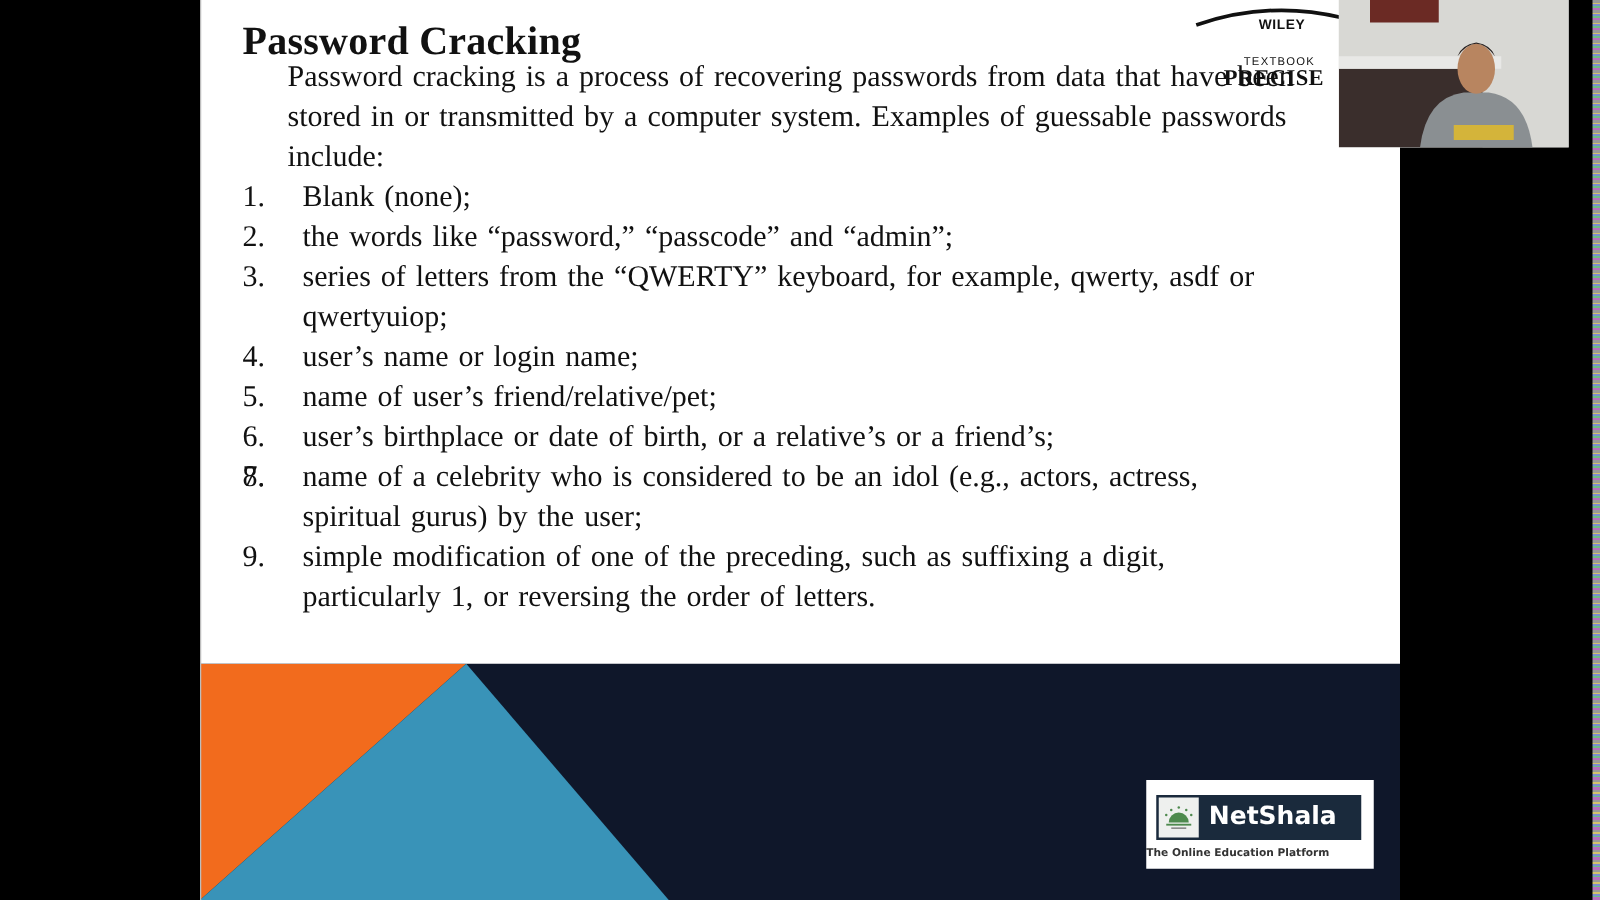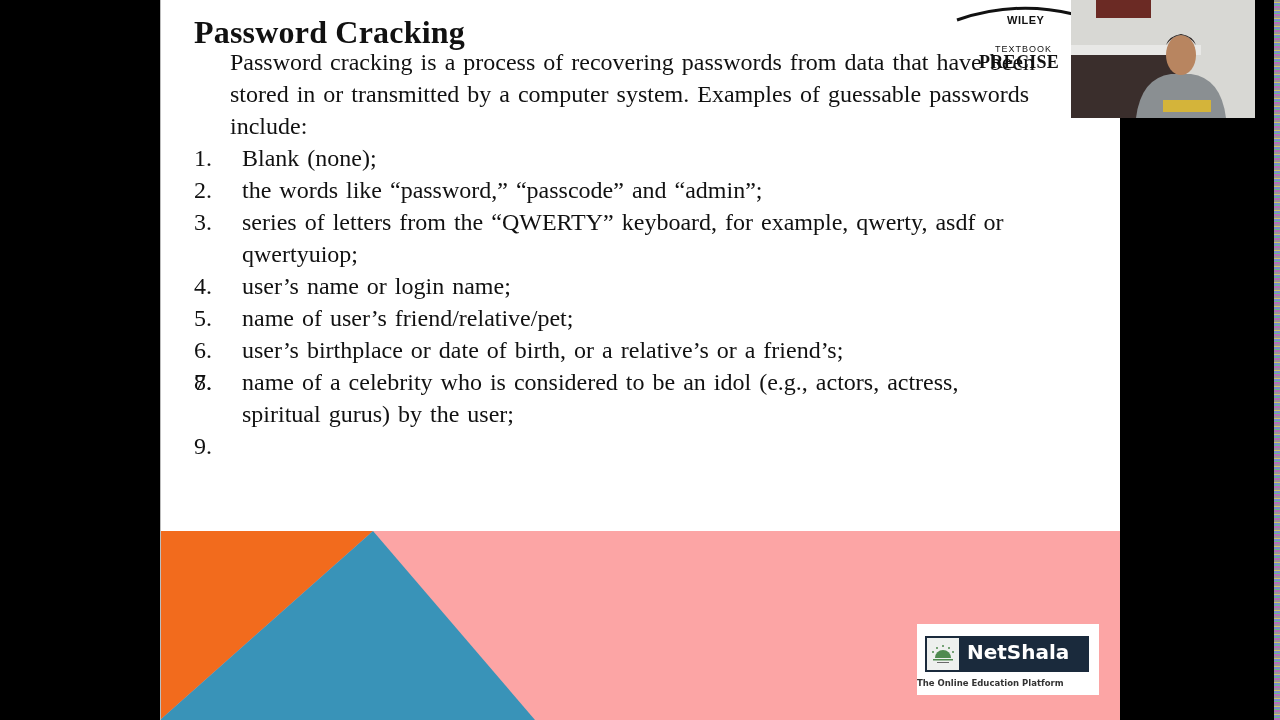--- a/index.html
+++ b/index.html
@@ -1,19 +1,19 @@
 <!DOCTYPE html>
 <html><head>
 <meta charset="utf-8">
 <style>
   html, body { margin:0; padding:0; }
   body { width:1280px; height:720px; background:#000; position:relative; overflow:hidden; font-family:"Liberation Serif", serif; }
   .slide { position:absolute; left:160px; top:0; width:960px; height:720px; background:#fff; overflow:hidden; }
   .slide-border { position:absolute; left:160px; top:0; width:1px; height:720px; background:#bdbdbd; }
-  .banner { position:absolute; left:0; top:531px; width:960px; height:189px; background:#fca5a5; overflow:hidden; }
+  .banner { position:absolute; left:0; top:531px; width:960px; height:189px; background:#0f172a; overflow:hidden; }
   .banner svg { position:absolute; left:0; top:0; }
   .title { position:absolute; left:34px; top:14px; font-size:32px; font-weight:bold; color:#111; letter-spacing:0.2px; }
   .intro { position:absolute; left:34px; top:46px; width:820px; font-size:24px; line-height:32px; color:#111; word-spacing:2px;margin-left:36px; }
   .list { position:absolute; left:34px; top:142px; width:850px; margin:0; padding:0; list-style:none; }
   .list li { position:relative; padding-left:48px; font-size:24px; line-height:32px; color:#111; word-spacing:2px; }
   .list li .num { position:absolute; left:0; top:0; }
   .wiley { position:absolute; left:795px; top:4px; width:120px; height:54px; }
   .wiley .arc { position:absolute; left:0; top:0; }
   .wiley .w1 { position:absolute; left:52px; top:10px; font-family:"Liberation Sans", sans-serif; font-size:11px; font-weight:bold; color:#111; letter-spacing:0.5px; }
   .wiley .w2 { position:absolute; left:24px; top:20px; font-size:18px; font-weight:bold; color:#111; letter-spacing:0.3px;margin-top:28px; }
@@ -36,21 +36,21 @@
 
   <ol class="list">
     <li><span class="num">1.</span><span>Blank (none);</span></li>
     <li><span class="num">2.</span><span>the words like “password,” “passcode” and “admin”;</span></li>
     <li><span class="num">3.</span><span>series of letters from the “QWERTY” keyboard, for example, qwerty, asdf or qwertyuiop;</span></li>
     <li><span class="num">4.</span><span>user’s name or login name;</span></li>
     <li><span class="num">5.</span><span>name of user’s friend/relative/pet;</span></li>
     <li><span class="num">6.</span><span>user’s birthplace or date of birth, or a relative’s  or a friend’s;</span></li>
     <li><span class="num">7.</span></li>
     <li><span class="num">8.</span><span>name of a celebrity who is considered to be an idol (e.g., actors, actress, spiritual gurus) by the user;</span></li>
-    <li><span class="num">9.</span></li>
+    <li><span class="num">9.</span><span>simple modification of one of the preceding, such as suffixing a digit, particularly 1, or reversing the order of letters.</span></li>
   </ol>
 
   <div class="wiley">
     <svg class="arc" width="120" height="20">
       <path d="M2 16 Q 60 -4 118 10" stroke="#111" stroke-width="3" fill="none"></path>
     </svg>
     <span class="w1">WILEY</span>
     <span class="w2">PRECISE</span>
     <span class="w3">TEXTBOOK</span>
   </div>

